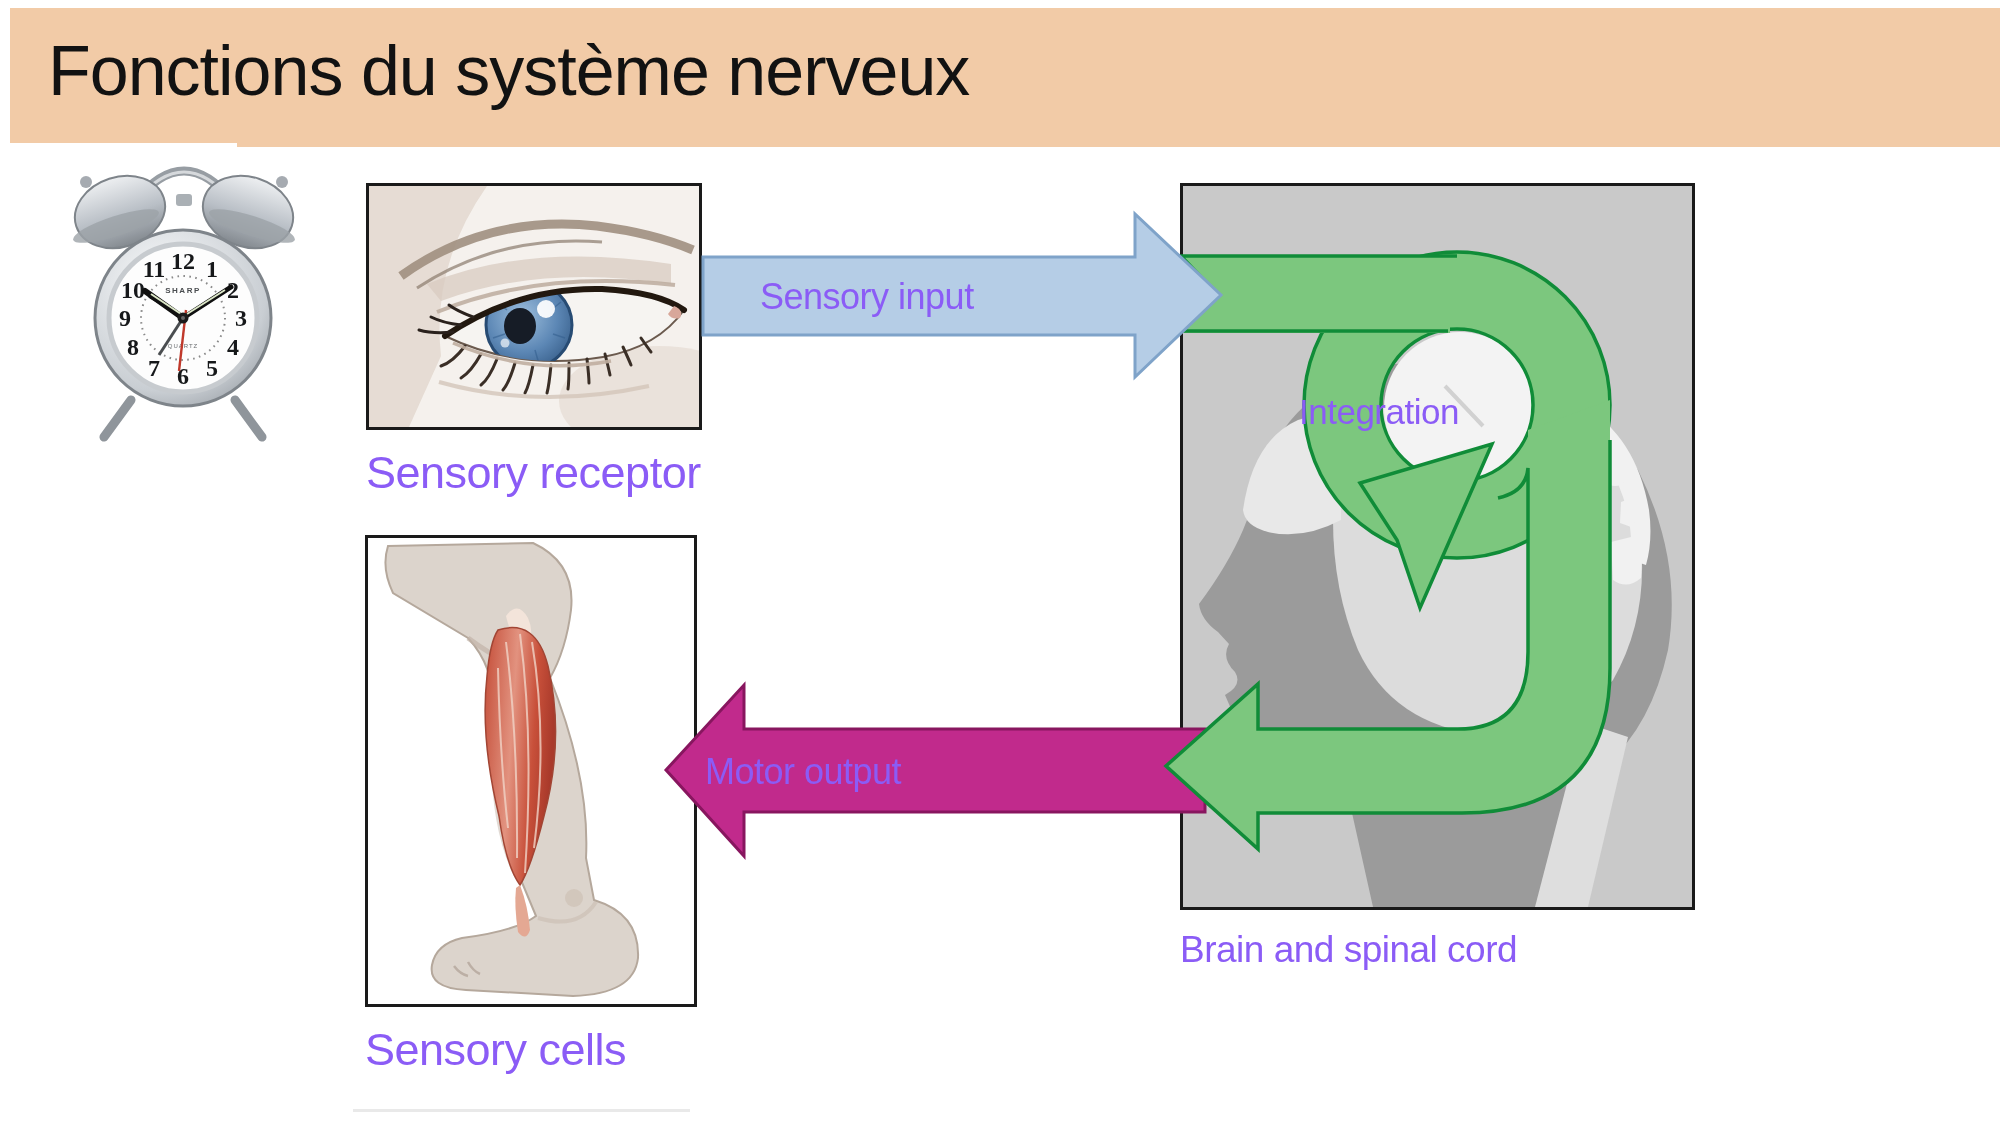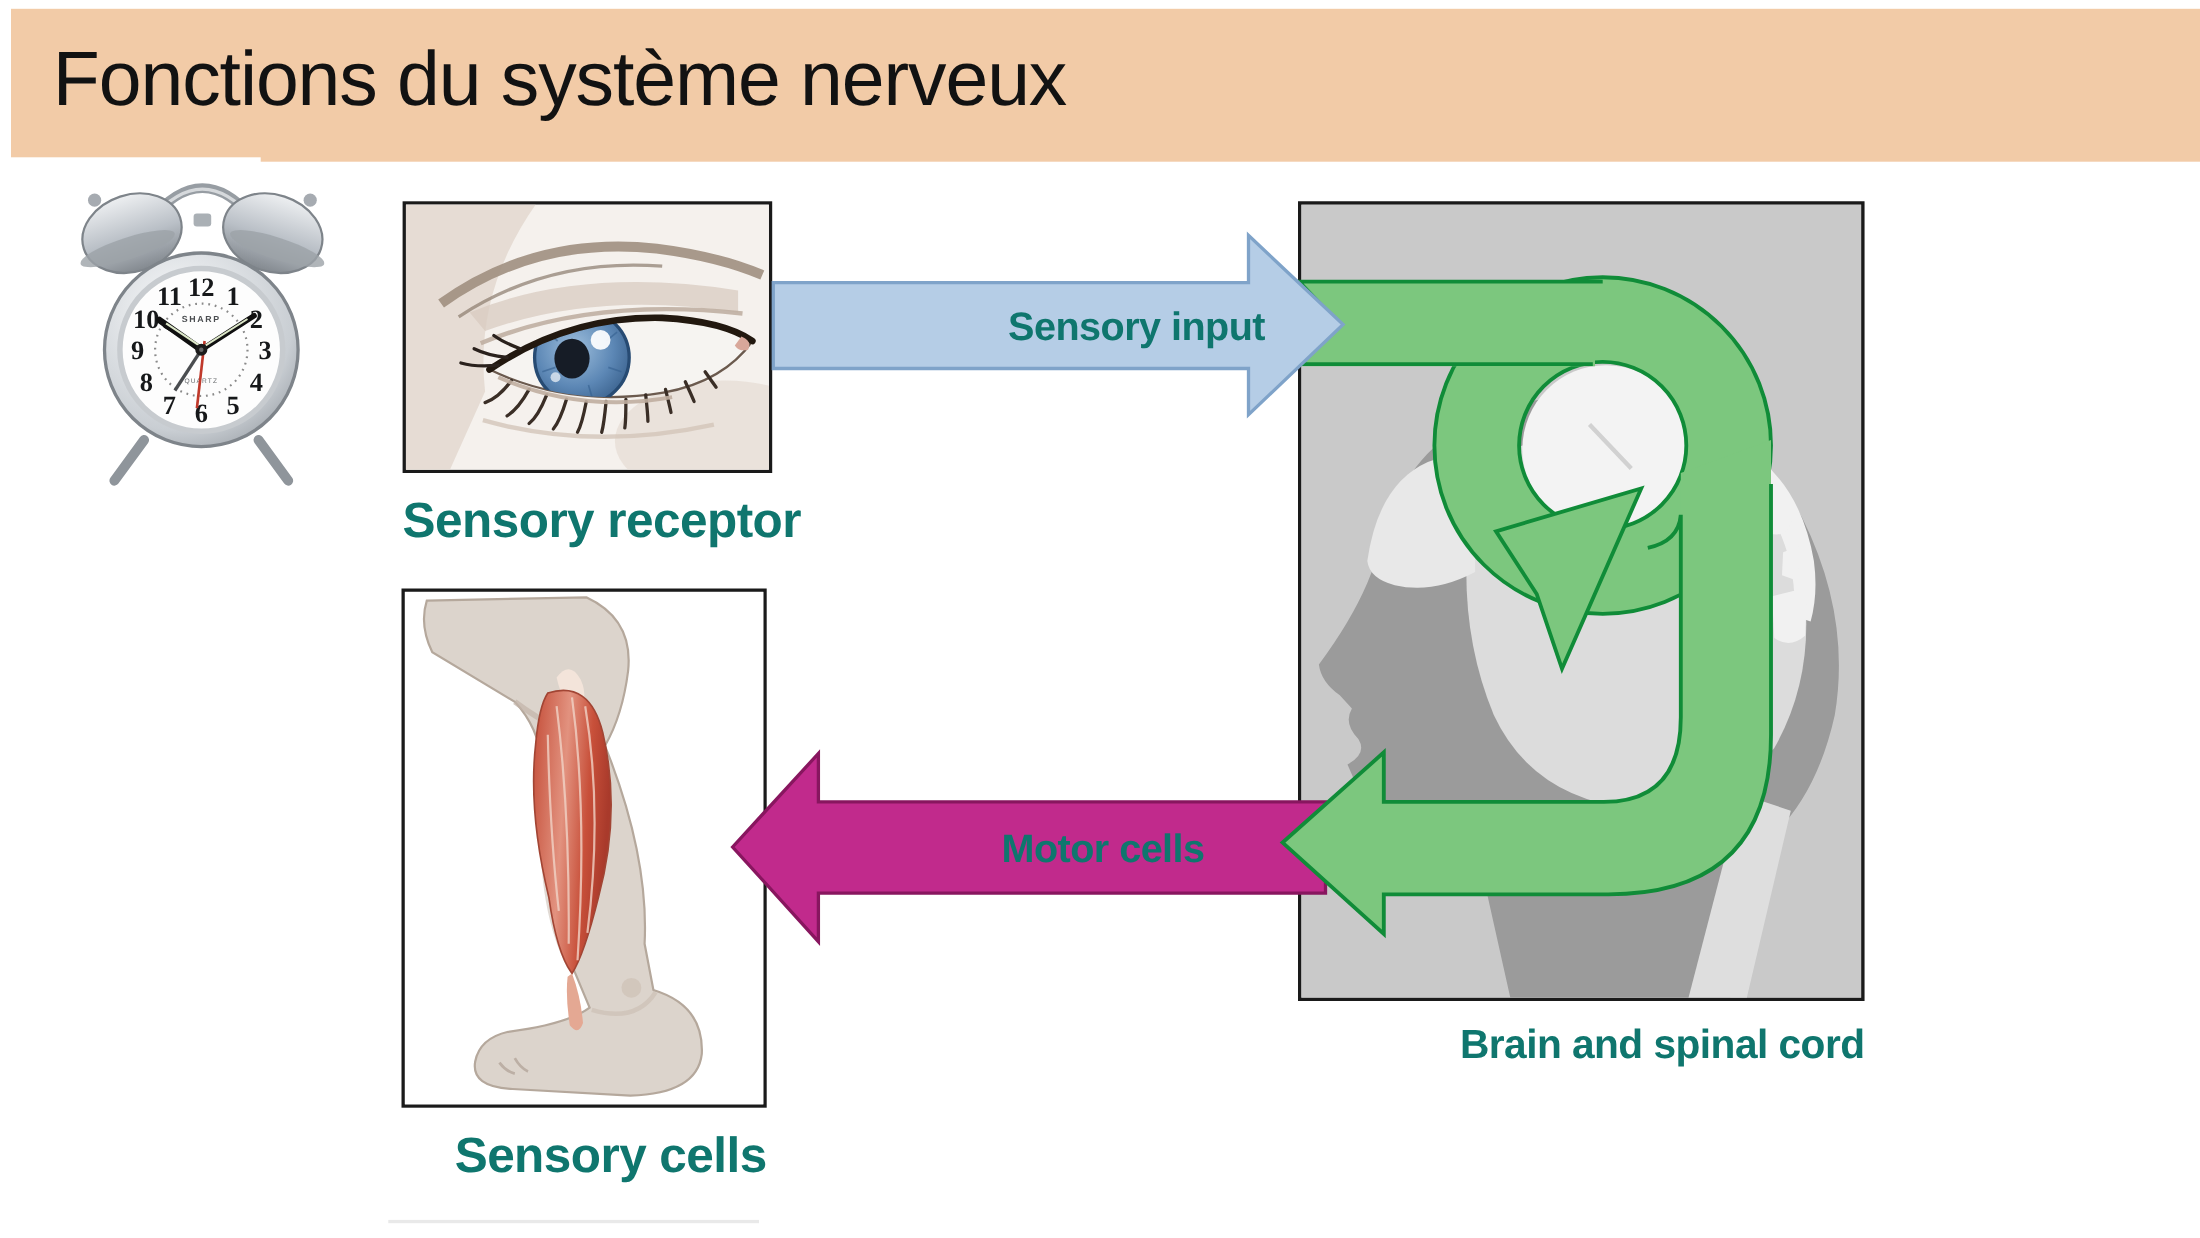--- a/index.html
+++ b/index.html
@@ -8,21 +8,21 @@
   .title-bar{position:absolute;left:10px;top:8px;width:1990px;height:139px;background:#F2CBA7;}
   .title-notch{position:absolute;left:0;top:143px;width:237px;height:5px;background:#ffffff;}
   .slide-title{position:absolute;left:48px;top:33px;font-size:70px;line-height:1.1;color:#121212;
                letter-spacing:-1px;white-space:nowrap;}
   .figure-box{position:absolute;border:3px solid #1a1a1a;background:#ffffff;box-sizing:border-box;}
   .figure-box svg{display:block;width:100%;height:100%;}
   #eye-box{left:366px;top:183px;width:336px;height:247px;}
   #leg-box{left:365px;top:535px;width:332px;height:472px;}
   #cns-box{left:1180px;top:183px;width:515px;height:727px;background:#C9C9C9;}
   #arrows-layer{position:absolute;left:0;top:0;width:2000px;height:1125px;pointer-events:none;}
-  .label{position:absolute;font-weight:bold;color:#0f766e;text-align:right;line-height:1.05;
+  .label{position:absolute;font-weight:normal;color:#8b5cf6;text-align:left;line-height:1.05;
          letter-spacing:-0.5px;white-space:nowrap;}
   .caption{font-size:45px;}
   .arrow-label{font-size:36px;}
   #lbl-sensory-receptor{left:366px;top:449px;width:336px;}
   #lbl-effector-cells{left:365px;top:1026px;width:332px;}
   #lbl-brain{left:1180px;top:931px;width:515px;font-size:37px;}
   #lbl-sensory-input{left:760px;top:278px;width:390px;}
   #lbl-motor-output{left:705px;top:753px;width:390px;}
   #lbl-integration{left:1299px;top:394px;width:300px;font-size:35px;}
   #clock{position:absolute;left:73px;top:150px;width:222px;height:292px;}
@@ -239,19 +239,20 @@
       <path d="M1457,256 L1181,256 L1217,294 L1181,331 L1448,331" fill="none" stroke="#108C38" stroke-width="3.5"></path>
 
       <polygon points="1492,444 1420,608 1397,540 1360,483" fill="#7CC77E" stroke="#108C38" stroke-width="3.5"></polygon>
     </g>
 
     <path d="M703,257 L1135,257 L1135,214 L1221,295 L1135,377 L1135,335 L703,335 Z" fill="#B5CDE6" stroke="#7FA3C9" stroke-width="3"></path>
   </svg>
 
   <div class="label caption" id="lbl-sensory-receptor">Sensory receptor</div>
   <div class="label arrow-label" id="lbl-sensory-input">Sensory input</div>
+  <div class="label" id="lbl-integration">Integration</div>
   <div class="label" id="lbl-brain">Brain and spinal cord</div>
-  <div class="label arrow-label" id="lbl-motor-output">Motor cells</div>
+  <div class="label arrow-label" id="lbl-motor-output">Motor output</div>
   <div class="label caption" id="lbl-effector-cells">Sensory cells</div>
 
   <div class="bottom-fragment"></div>
 
 </div>
 
 </body></html>

